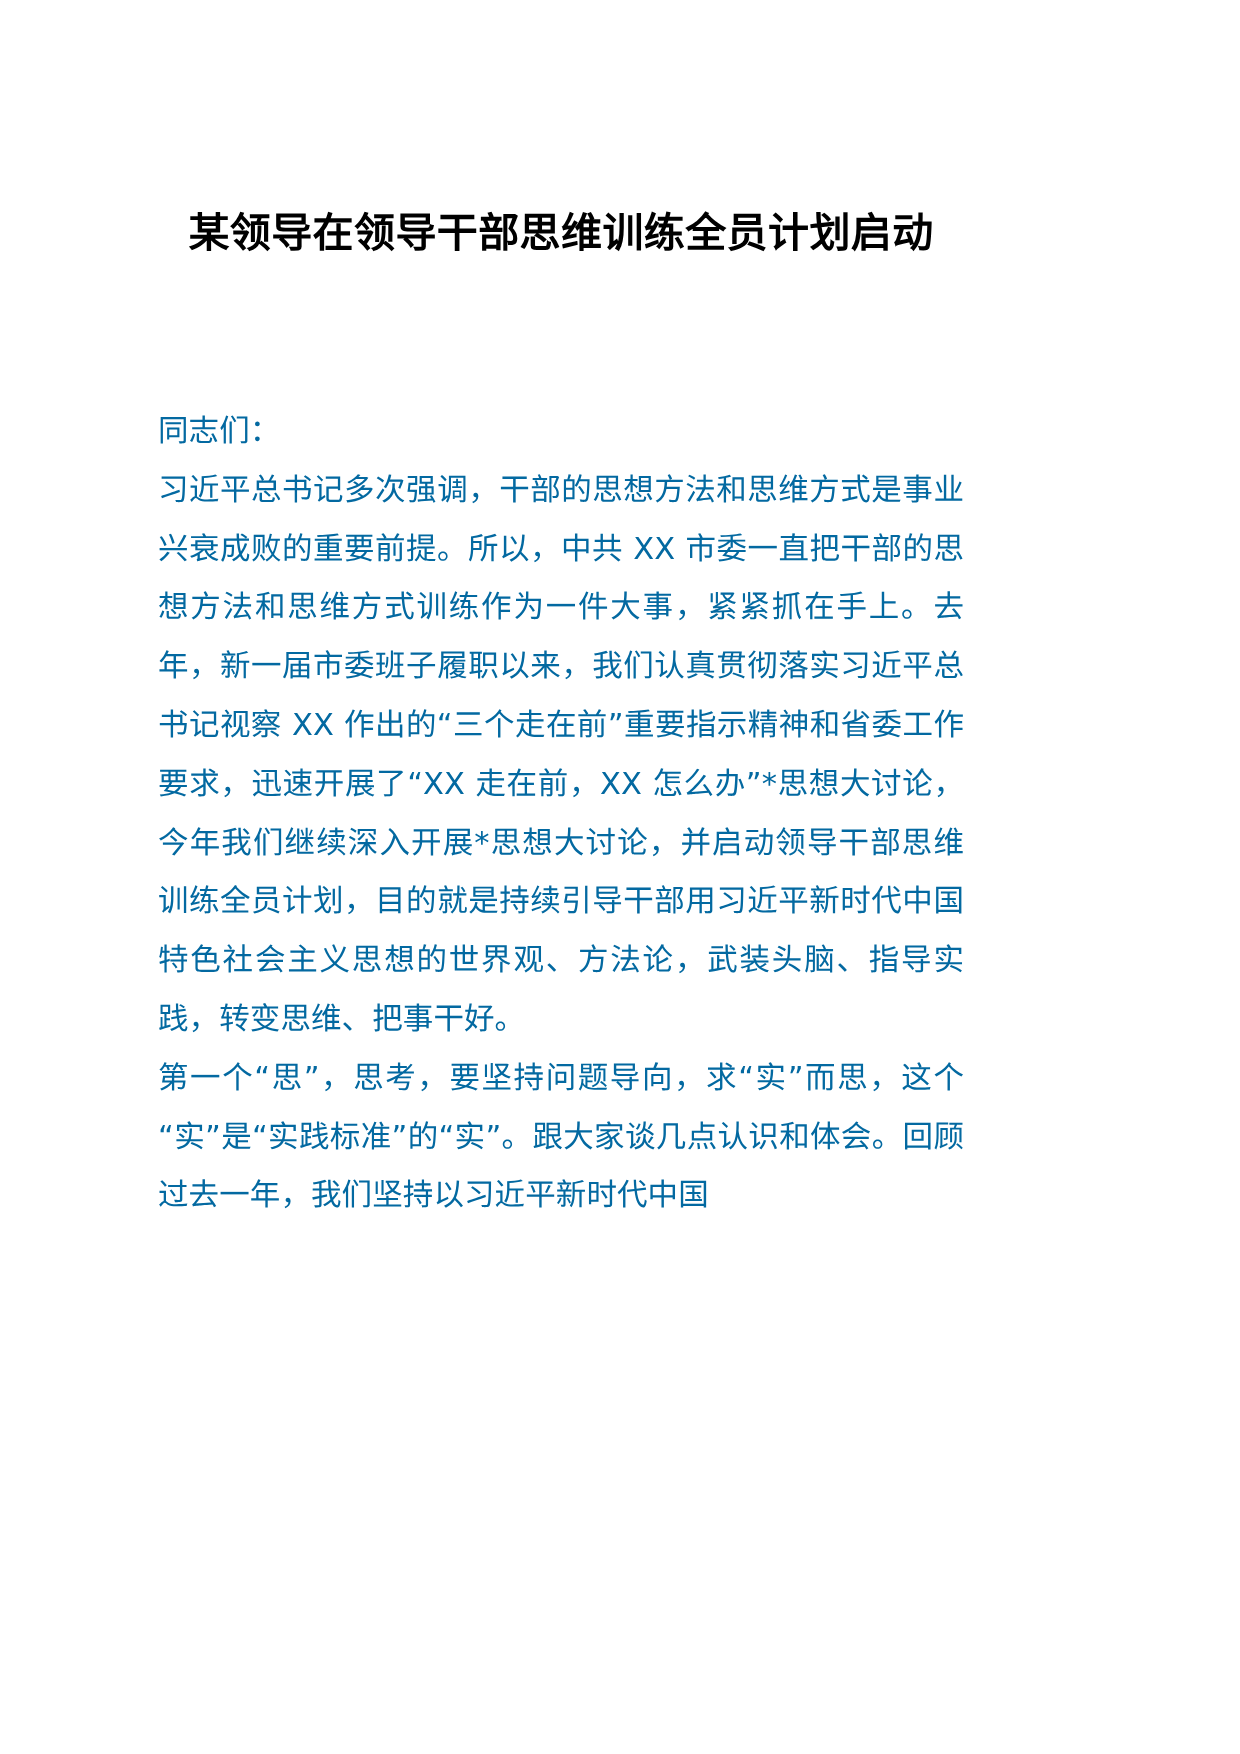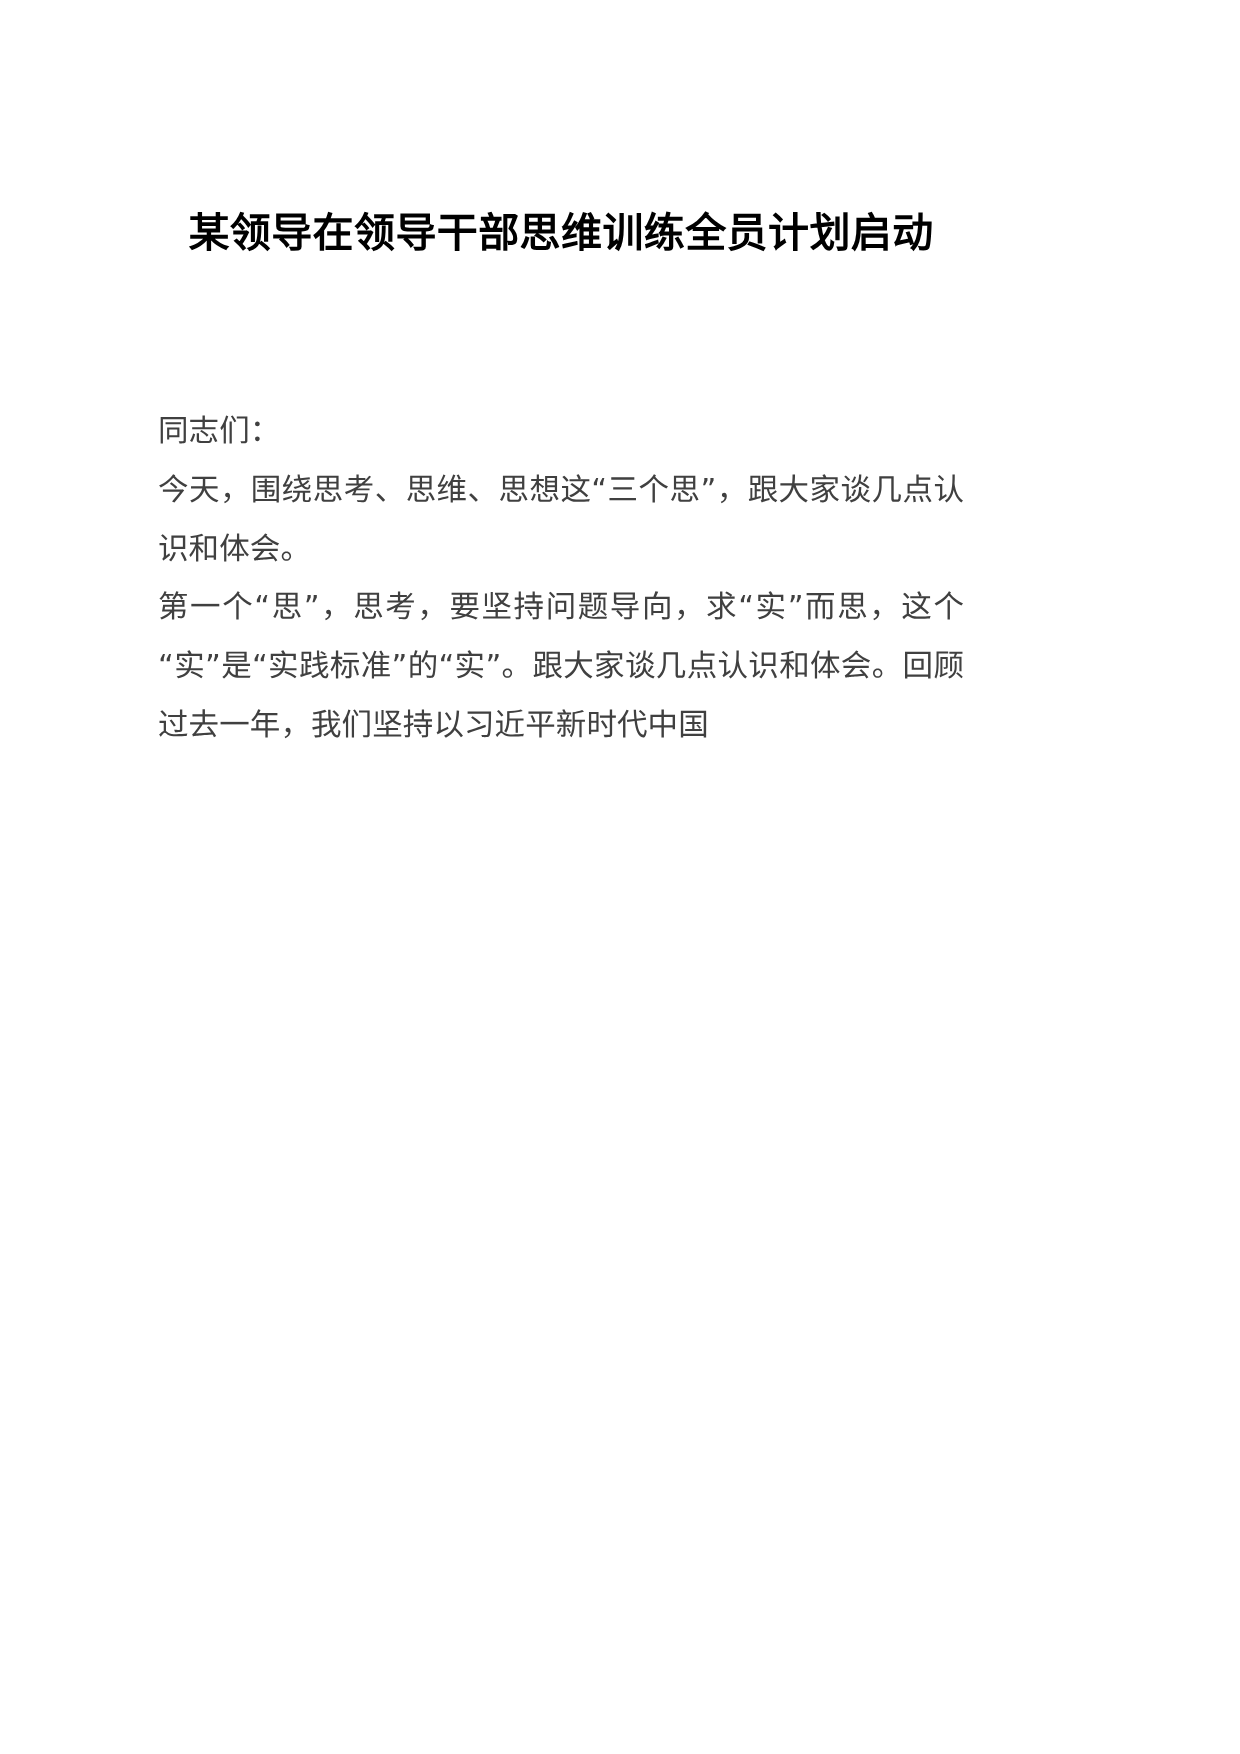--- a/index.html
+++ b/index.html
@@ -55,21 +55,21 @@
 
   .title-gap { height: 102px; }
 
   .para {
     margin: 0;
     padding: 0;
     font-size: 30.5px;
     line-height: 58.8px;
     text-align: justify;
     text-justify: inter-ideograph;
-    color: #404040;
+    color: #0369a1;
     letter-spacing: 0.1px;
     font-weight: 400;
   }
 
   .para + .para { margin-top: 0; }
 </style>
 </head>
 <body>
 
 <div class="page">
@@ -79,20 +79,20 @@
     <div class="title-spacer-top"></div>
 
     <h1 class="doc-title">
       <span class="title-line title-line-1">某领导在领导干部思维训练全员计划启动</span>
     </h1>
 
     <div class="title-gap"></div>
 
     <p class="para">同志们：</p>
 
+    <p class="para">习近平总书记多次强调，干部的思想方法和思维方式是事业兴衰成败的重要前提。所以，中共 XX 市委一直把干部的思想方法和思维方式训练作为一件大事，紧紧抓在手上。去年，新一届市委班子履职以来，我们认真贯彻落实习近平总书记视察 XX 作出的“三个走在前”重要指示精神和省委工作要求，迅速开展了“XX 走在前，XX 怎么办”*思想大讨论，今年我们继续深入开展*思想大讨论，并启动领导干部思维训练全员计划，目的就是持续引导干部用习近平新时代中国特色社会主义思想的世界观、方法论，武装头脑、指导实践，转变思维、把事干好。</p>
 
-    <p class="para">今天，围绕思考、思维、思想这“三个思”，跟大家谈几点认识和体会。</p>
 
     <p class="para">第一个“思”，思考，要坚持问题导向，求“实”而思，这个“实”是“实践标准”的“实”。跟大家谈几点认识和体会。回顾过去一年，我们坚持以习近平新时代中国</p>
 
   </div>
 
 </div>
 
 </body></html>

